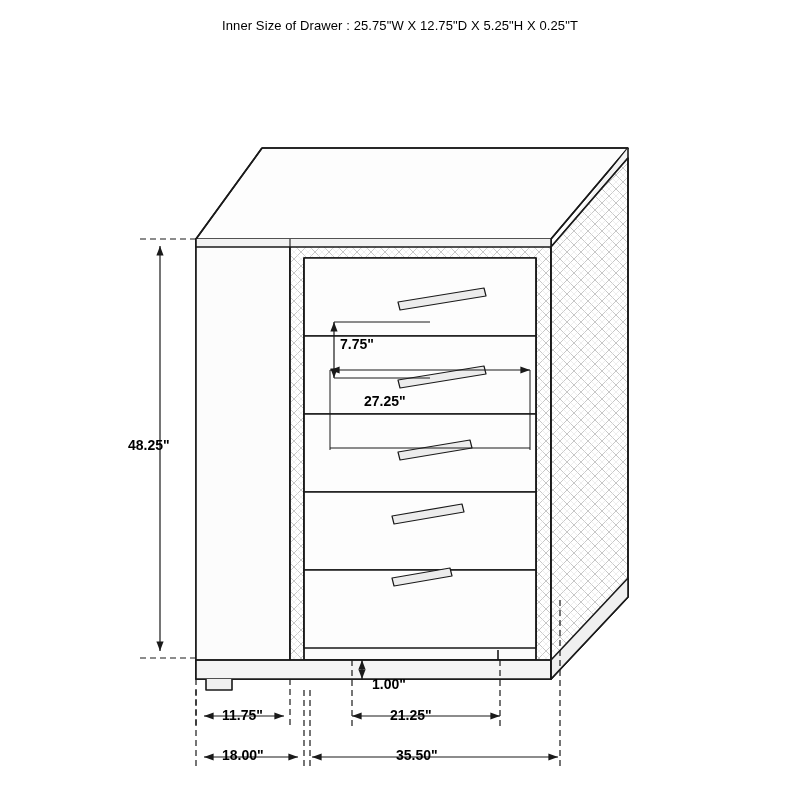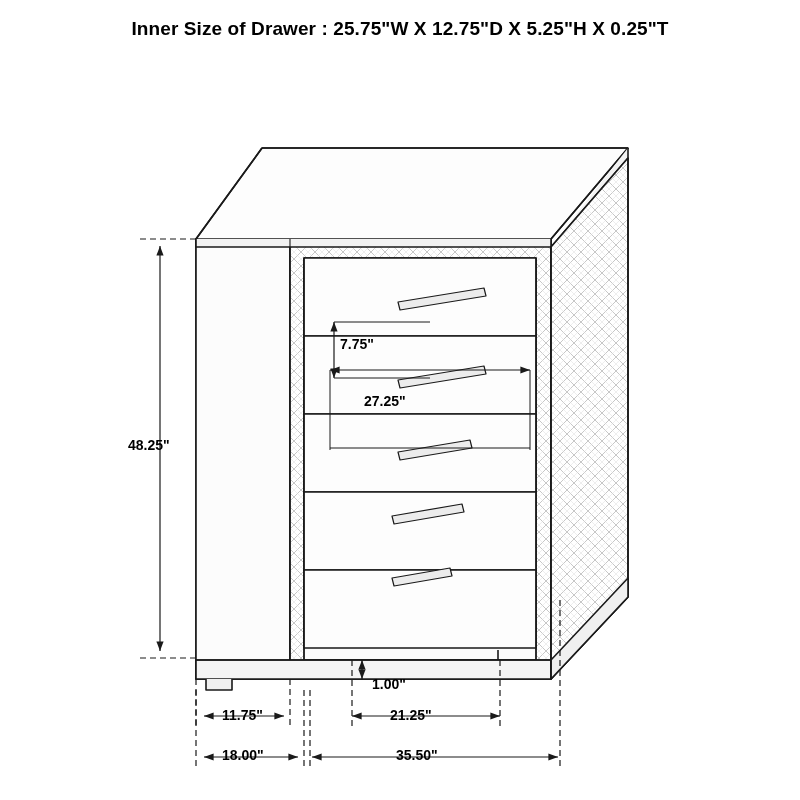--- a/index.html
+++ b/index.html
@@ -19,22 +19,22 @@
     position: relative;
     width: 800px;
     height: 800px;
   }
   .title {
     position: absolute;
     top: 18px;
     left: 0;
     width: 800px;
     text-align: center;
-    font-size: 19px;
-    font-weight: bold;
+    font-size: 13px;
+    font-weight: normal;
     letter-spacing: 0.1px;
   }
   svg.diagram {
     position: absolute;
     top: 0;
     left: 0;
     width: 800px;
     height: 800px;
   }
   .dimlabel {

